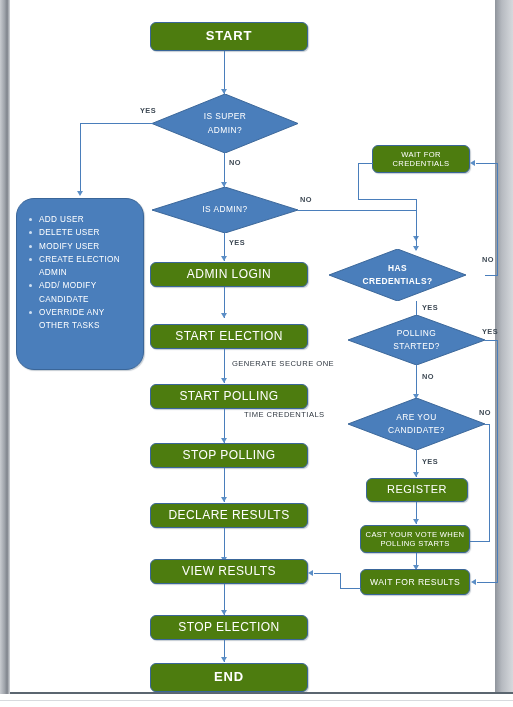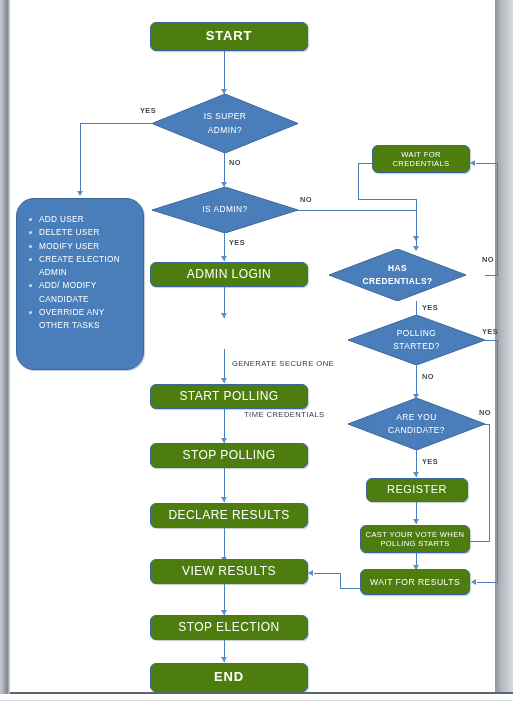--- a/index.html
+++ b/index.html
@@ -123,20 +123,21 @@
 
   <div class="elabel" style="left:229px;top:238px;">YES</div>
   <div class="ln v" style="left:224px;top:233px;height:28px;"></div>
   <div class="arw down" style="left:221px;top:256px;"></div>
 
   <div class="node proc" style="left:150px;top:262px;width:158px;height:25px;">ADMIN LOGIN</div>
 
   <div class="ln v" style="left:224px;top:287px;height:31px;"></div>
   <div class="arw down" style="left:221px;top:313px;"></div>
 
+  <div class="node proc" style="left:150px;top:324px;width:158px;height:25px;">START ELECTION</div>
 
   <div class="ln v" style="left:224px;top:349px;height:34px;"></div>
   <div class="arw down" style="left:221px;top:378px;"></div>
   <div class="nlabel" style="left:232px;top:358px;text-align:left;">
     <span>GENERATE  SECURE ONE</span><br>
     <span style="display:inline-block;padding-left:12px;margin-top:40px;">TIME CREDENTIALS</span>
   </div>
 
   <div class="node proc" style="left:150px;top:384px;width:158px;height:25px;">START POLLING</div>
 

